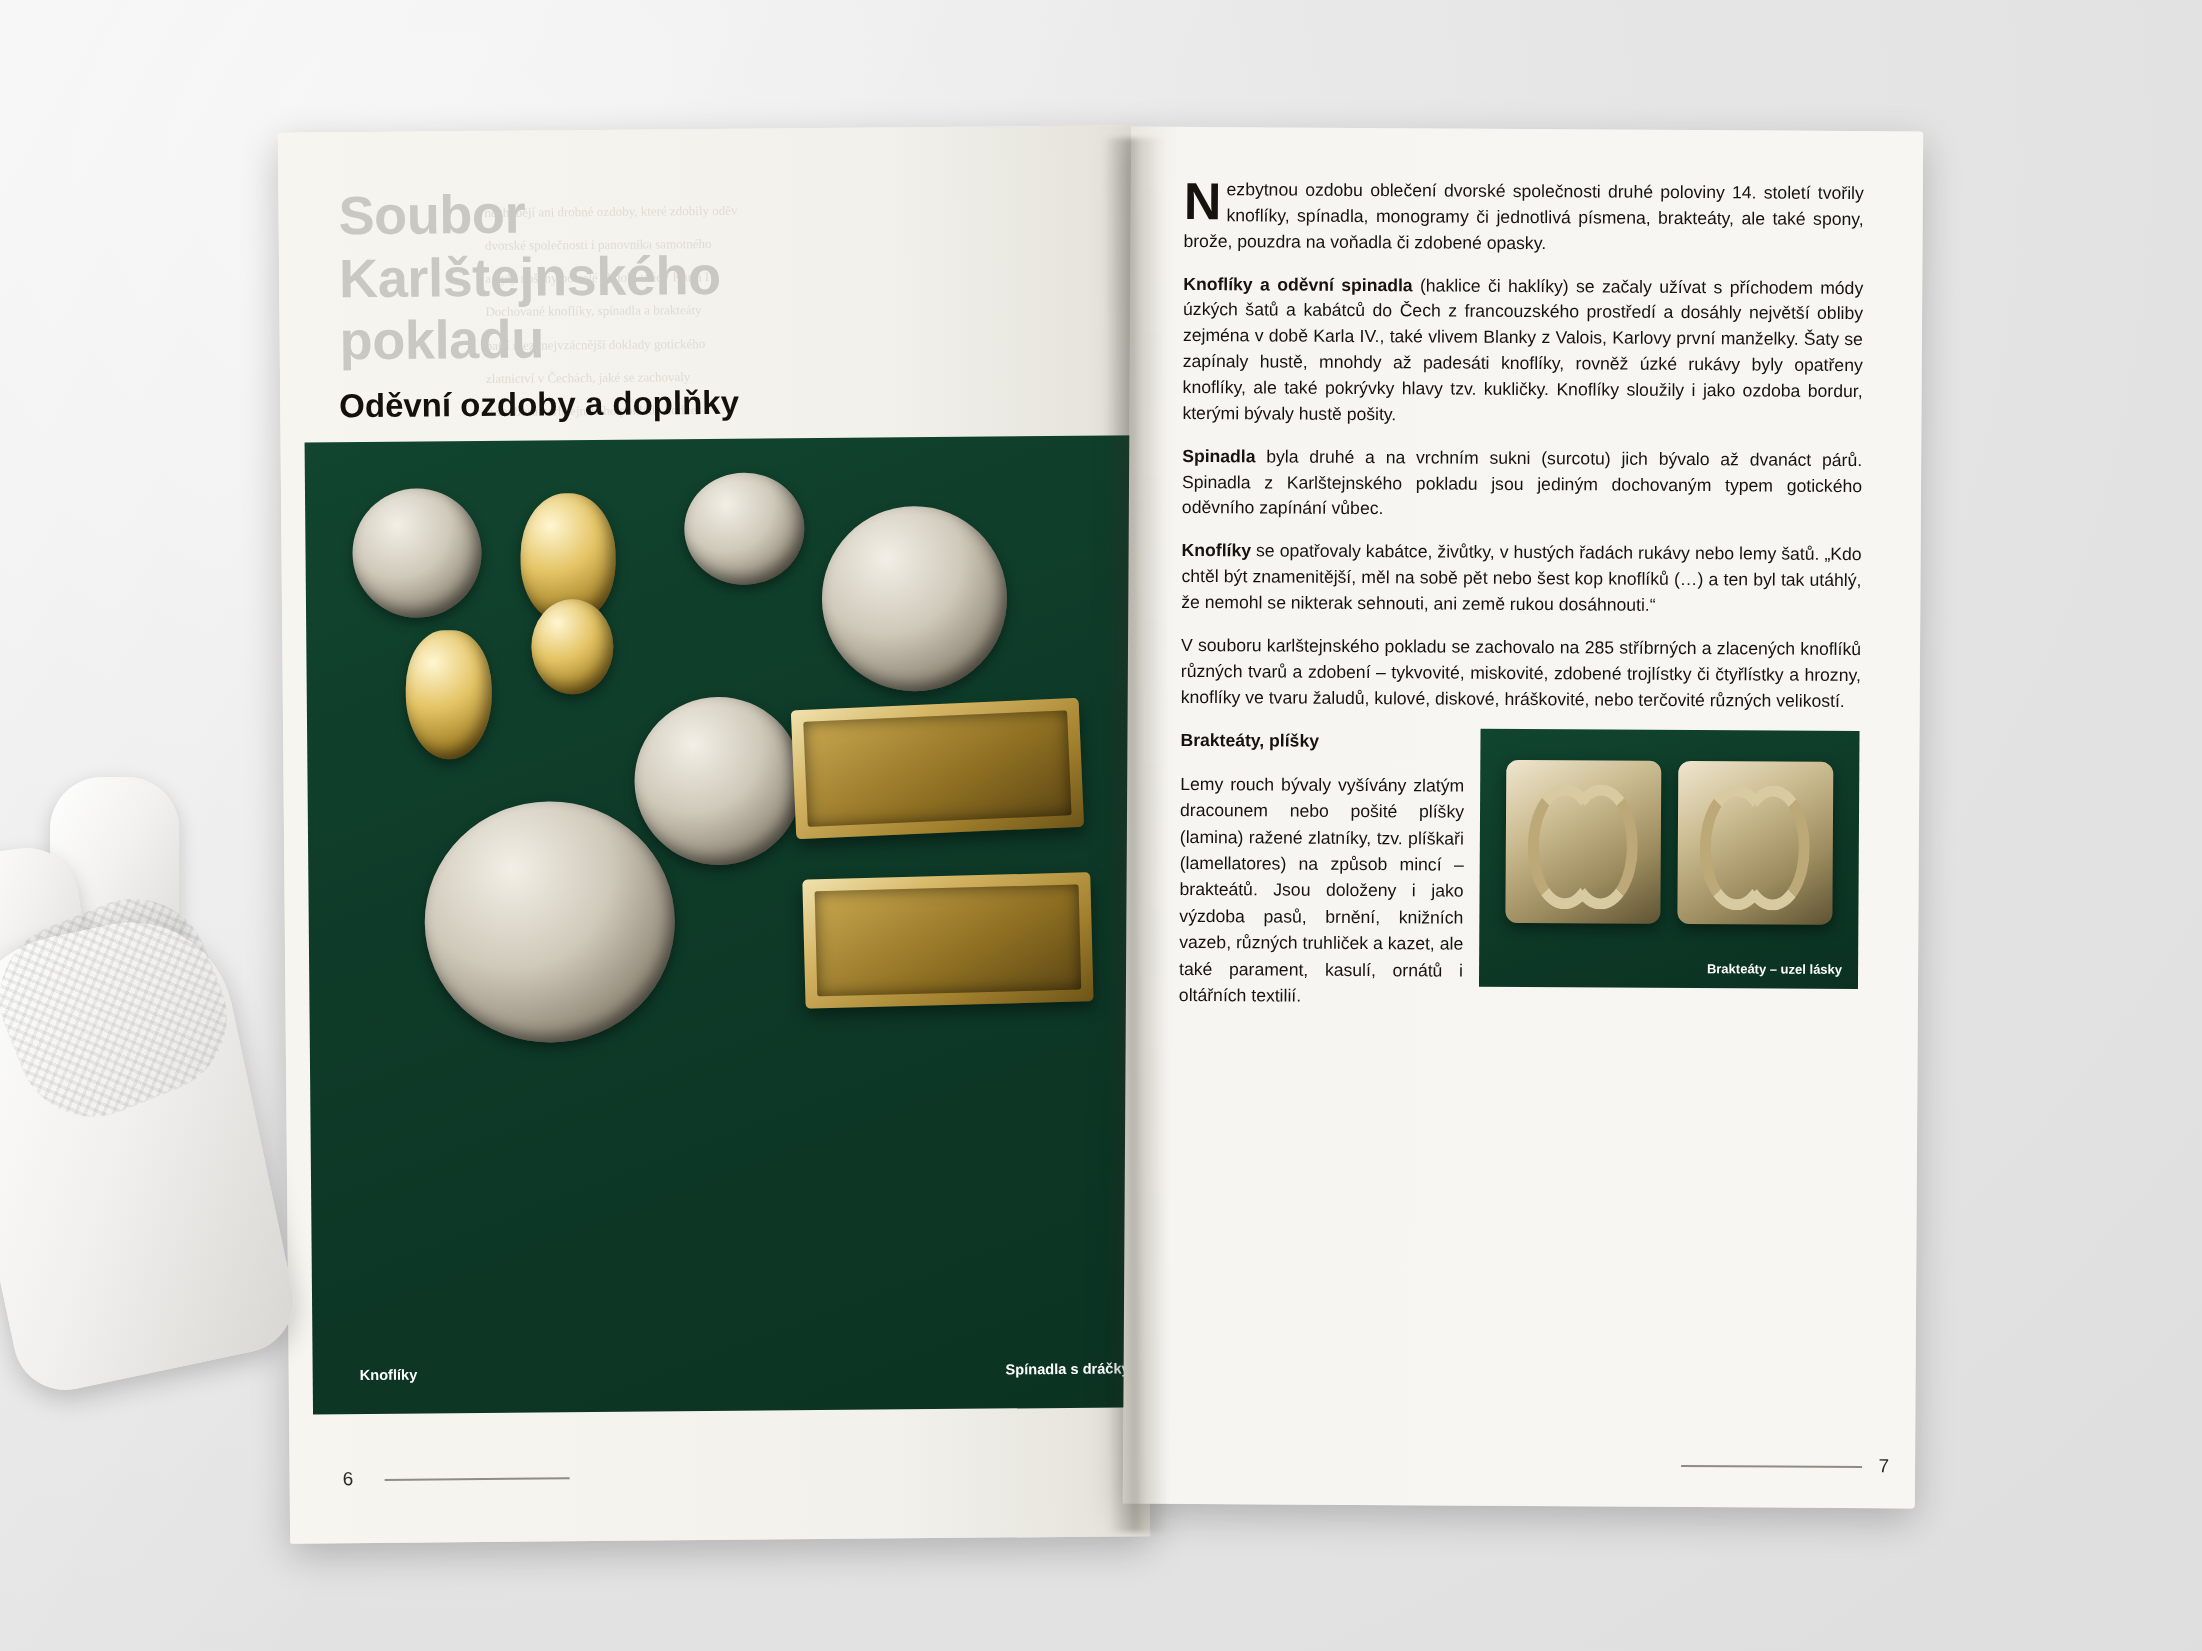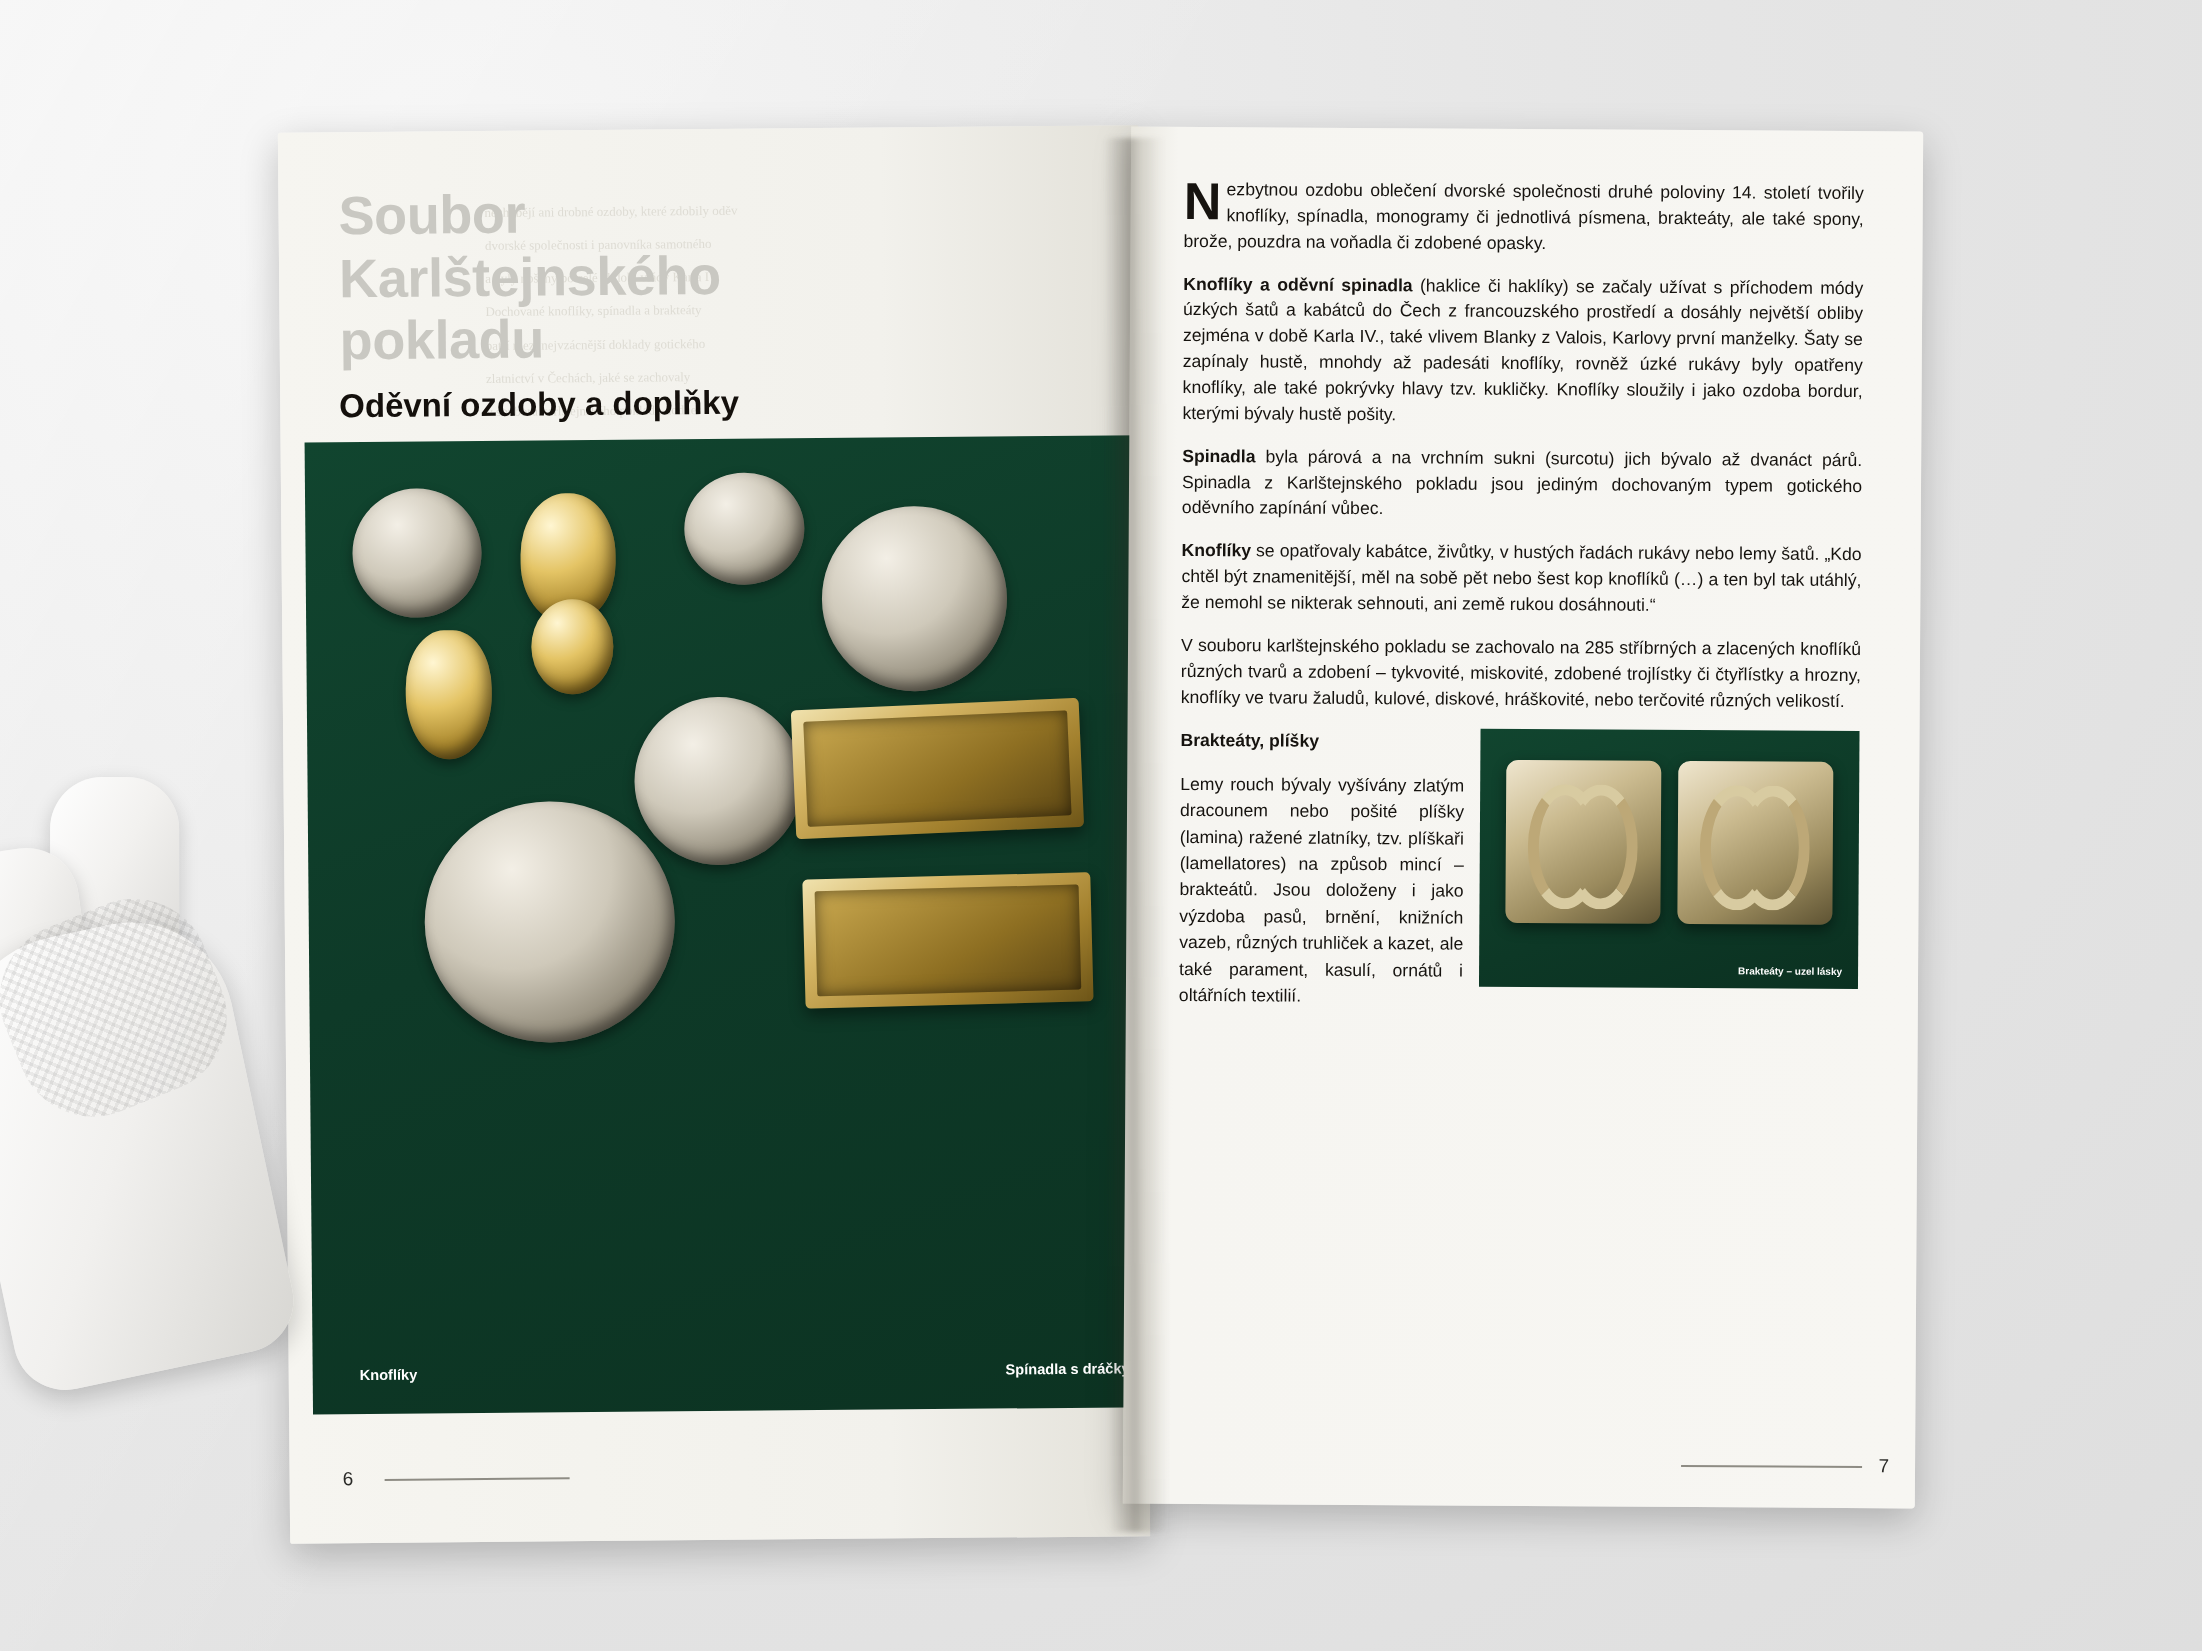--- a/index.html
+++ b/index.html
@@ -125,21 +125,21 @@
   .lead{font-weight:bold;}
   .sec-head{font-weight:bold;font-size:17.6px;margin:0 0 10.3px 0;}
   #bottom-split{display:flex;gap:15.5px;}
   #bottom-text{width:284px;}
   #bottom-text p{font-size:17.6px;line-height:1.5;text-align:justify;}
   #photo-brakteaty{
     position:relative;width:379px;height:258px;
     background:linear-gradient(160deg,#11452f 0%, #0d3826 60%, #0b3121 100%);
     overflow:hidden;
   }
-  #photo-brakteaty .cap{right:15.5px;bottom:12px;font-size:10px;}
+  #photo-brakteaty .cap{right:15.5px;bottom:12px;font-size:13px;}
   .knot{
     position:absolute;top:31px;width:155px;height:163px;
     background:linear-gradient(150deg,#efe6cf 0%, #cbbb90 35%, #9a8a5d 70%, #5e5333 100%);
     border-radius:12px;
     box-shadow:0 5.2px 13.8px rgba(0,0,0,0.45);
   }
   .knot:before, .knot:after{
     content:"";position:absolute;border-radius:50%;
     border:11.2px solid rgba(255,255,255,0.30);
   }
@@ -234,21 +234,21 @@
 
       <p>
         <span class="dropcap">N</span><span>ezbytnou ozdobu oblečení dvorské společnosti druhé poloviny 14. století tvořily knoflíky, spínadla, monogramy či jednotlivá písmena, brakteáty, ale také spony, brože, pouzdra na voňadla či zdobené opasky.</span>
       </p>
 
       <p>
         <span class="lead">Knoflíky a oděvní spinadla</span><span> (haklice či haklíky) se začaly užívat s příchodem módy úzkých šatů a kabátců do Čech z francouzského prostředí a dosáhly největší obliby zejména v době Karla IV., také vlivem Blanky z Valois, Karlovy první manželky. Šaty se zapínaly hustě, mnohdy až padesáti knoflíky, rovněž úzké rukávy byly opatřeny knoflíky, ale také pokrývky hlavy tzv. kukličky. Knoflíky sloužily i jako ozdoba bordur, kterými bývaly hustě pošity.</span>
       </p>
 
       <p>
-        <span class="lead">Spinadla</span><span> byla párová a na vrchním sukni (surcotu) jich bývalo až dvanáct párů. Spinadla z Karlštejnského pokladu jsou jediným dochovaným typem gotického oděvního zapínání vůbec.</span>
+        <span class="lead">Spinadla</span><span> byla druhé a na vrchním sukni (surcotu) jich bývalo až dvanáct párů. Spinadla z Karlštejnského pokladu jsou jediným dochovaným typem gotického oděvního zapínání vůbec.</span>
       </p>
 
       <p>
         <span class="lead">Knoflíky</span><span> se opatřovaly kabátce, živůtky, v hustých řadách rukávy nebo lemy šatů. „Kdo chtěl být znamenitější, měl na sobě pět nebo šest kop knoflíků (…) a ten byl tak utáhlý, že nemohl se nikterak sehnouti, ani země rukou dosáhnouti.“</span>
       </p>
 
       <p>
         <span>V souboru karlštejnského pokladu se zachovalo na 285 stříbrných a zlacených knoflíků různých tvarů a zdobení – tykvovité, miskovité, zdobené trojlístky či čtyřlístky a hrozny, knoflíky ve tvaru žaludů, kulové, diskové, hráškovité, nebo terčovité různých velikostí.</span>
       </p>
 

